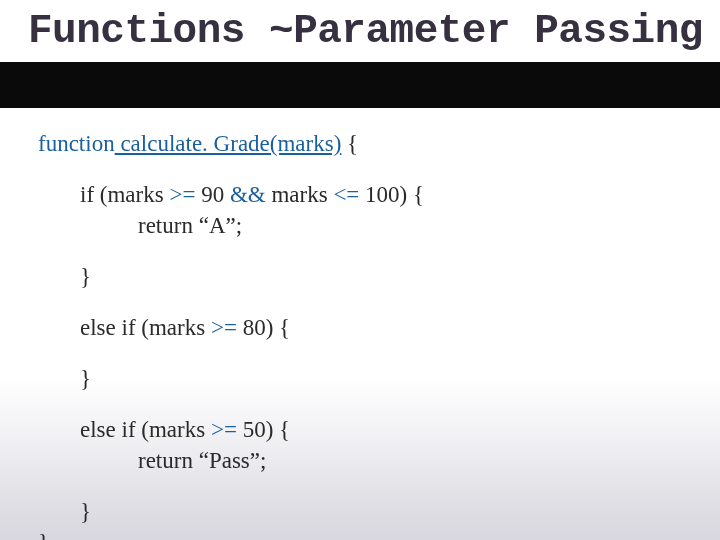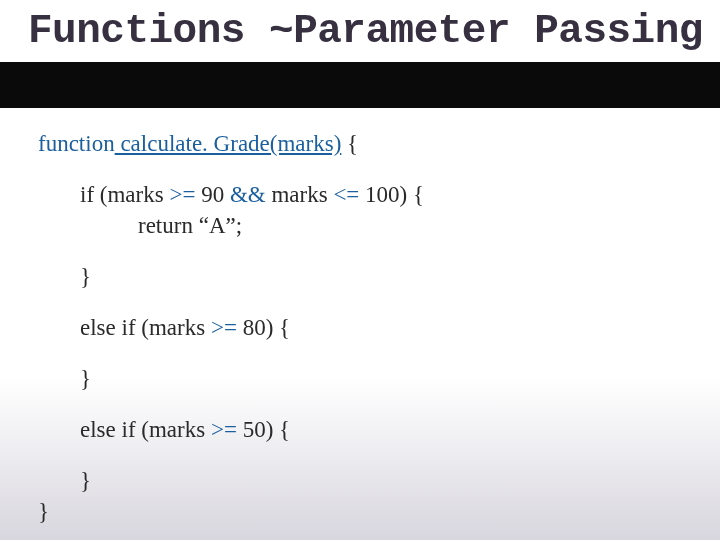--- a/index.html
+++ b/index.html
@@ -69,17 +69,18 @@
       </div>
       <div class="indent2"><span>return “A”;</span></div>
       <div class="indent1"><span>}</span></div>
       <div class="indent1">
         <span>else if (marks </span><span class="op">&gt;=</span><span> 80) {</span>
       </div>
       <div class="indent1"><span>}</span></div>
       <div class="indent1">
         <span> else if (marks </span><span class="op">&gt;=</span><span> 50) {</span>
       </div>
+      <div class="indent2"><span>return “Pass”;</span></div>
       <div class="indent1"><span>}</span></div>
       <div><span>}</span></div>
     </div>
   </div>
 </div>
 
 </body></html>

